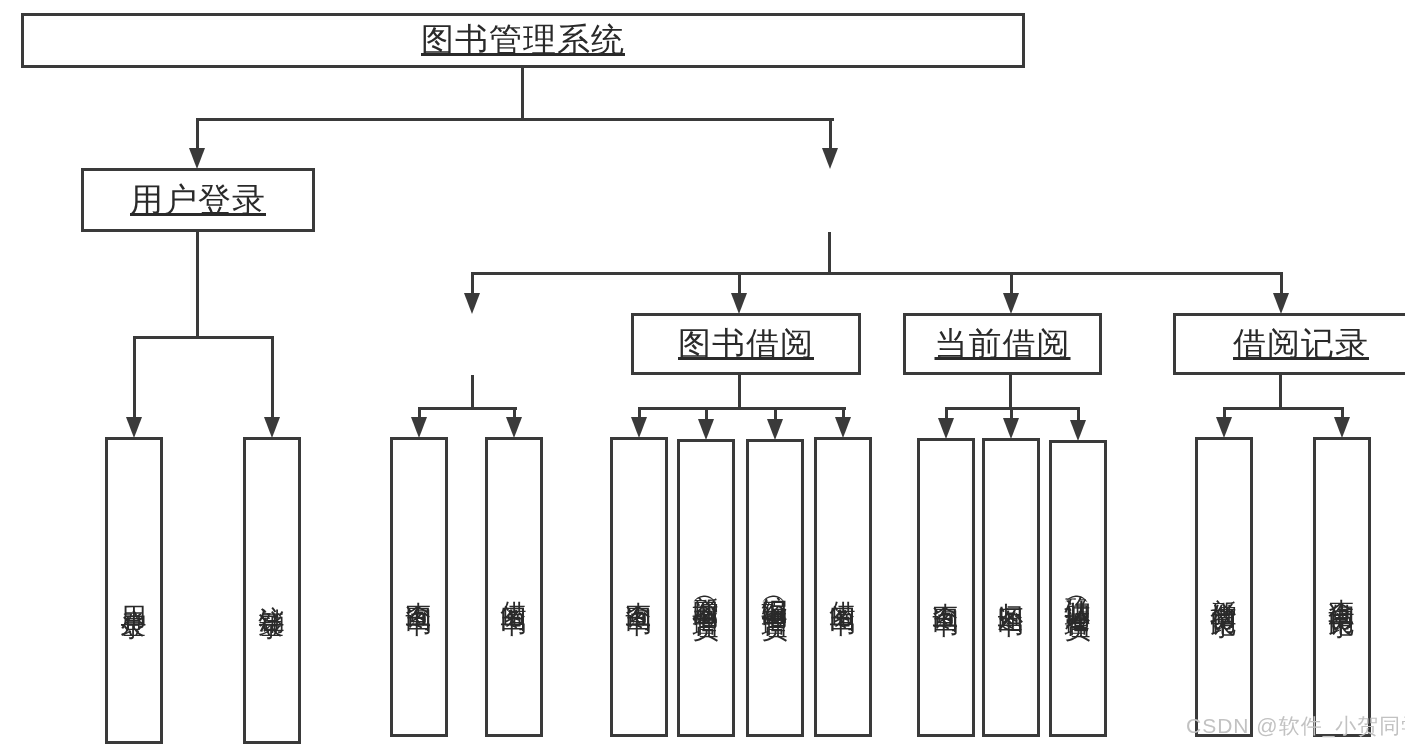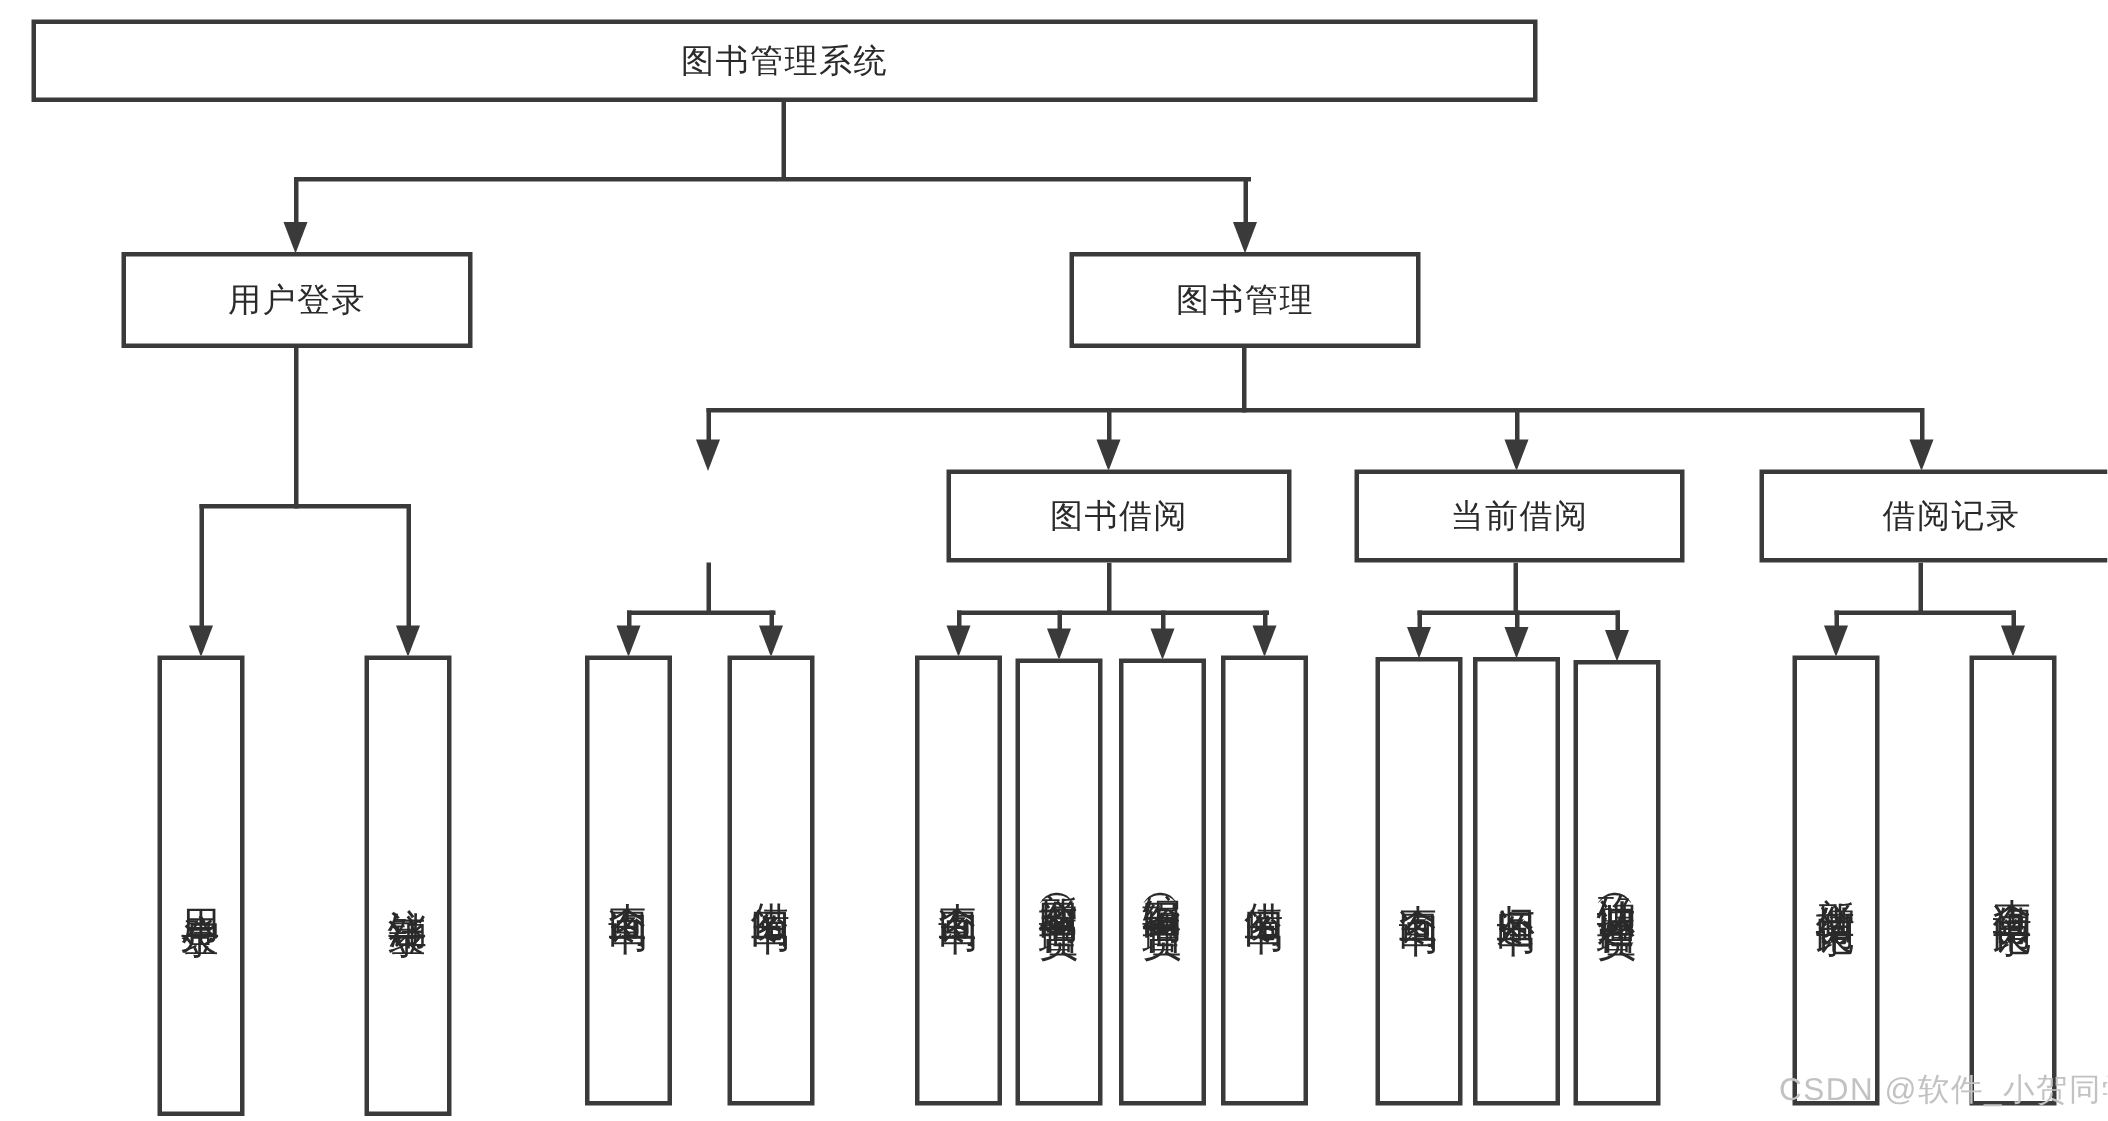--- a/index.html
+++ b/index.html
@@ -5,21 +5,21 @@
   html,body{margin:0;padding:0;background:#ffffff;}
   .canvas{
     position:relative;width:1405px;height:747px;background:#ffffff;
     font-family:"Liberation Sans","DejaVu Sans",sans-serif;overflow:hidden;
   }
   .node{
     position:absolute;box-sizing:border-box;border:3px solid #3a3a3a;background:#ffffff;
     display:flex;align-items:center;justify-content:center;
     color:#2a2a2a;z-index:2;
   }
-  .h{font-size:22px;letter-spacing:1px;white-space:nowrap;}
+  .h{font-size:33px;letter-spacing:1px;white-space:nowrap;text-decoration:underline;}
   .v{
     writing-mode:vertical-lr;text-orientation:mixed;
     font-size:26px;letter-spacing:3px;line-height:1;
   }
   .ln{position:absolute;background:#3a3a3a;z-index:1;}
   .head{
     position:absolute;width:0;height:0;z-index:1;
     border-left:8px solid transparent;border-right:8px solid transparent;
     border-top:21px solid #3a3a3a;
   }
@@ -29,24 +29,23 @@
   }
 </style>
 </head>
 <body>
 
 <div class="canvas">
 
   <div class="node h" style="left:21px;top:13px;width:1004px;height:55px">图书管理系统</div>
 
   <div class="node h" style="left:81px;top:168px;width:234px;height:64px">用户登录</div>
-  <div class="node h" style="left:713px;top:168px;width:234px;height:64px">图书管理</div>
 
   <div class="node h" style="left:631px;top:313px;width:230px;height:62px">图书借阅</div>
-  <div class="node h" style="left:903px;top:313px;width:220px;height:62px">当前借阅</div>
+  <div class="node h" style="left:903px;top:313px;width:199px;height:62px">当前借阅</div>
   <div class="node h" style="left:1173px;top:313px;width:256px;height:62px">借阅记录</div>
 
   <div class="node v" style="left:105px;top:437px;width:58px;height:307px">用户登录</div>
   <div class="node v" style="left:243px;top:437px;width:58px;height:307px">注销登录</div>
 
   <div class="node v" style="left:390px;top:437px;width:58px;height:300px">查询图书</div>
   <div class="node v" style="left:485px;top:437px;width:58px;height:300px">借阅图书</div>
 
   <div class="node v" style="left:610px;top:437px;width:58px;height:300px">查询图书</div>
   <div class="node v" style="left:677px;top:439px;width:58px;height:298px">新增图书（管理员）</div>

